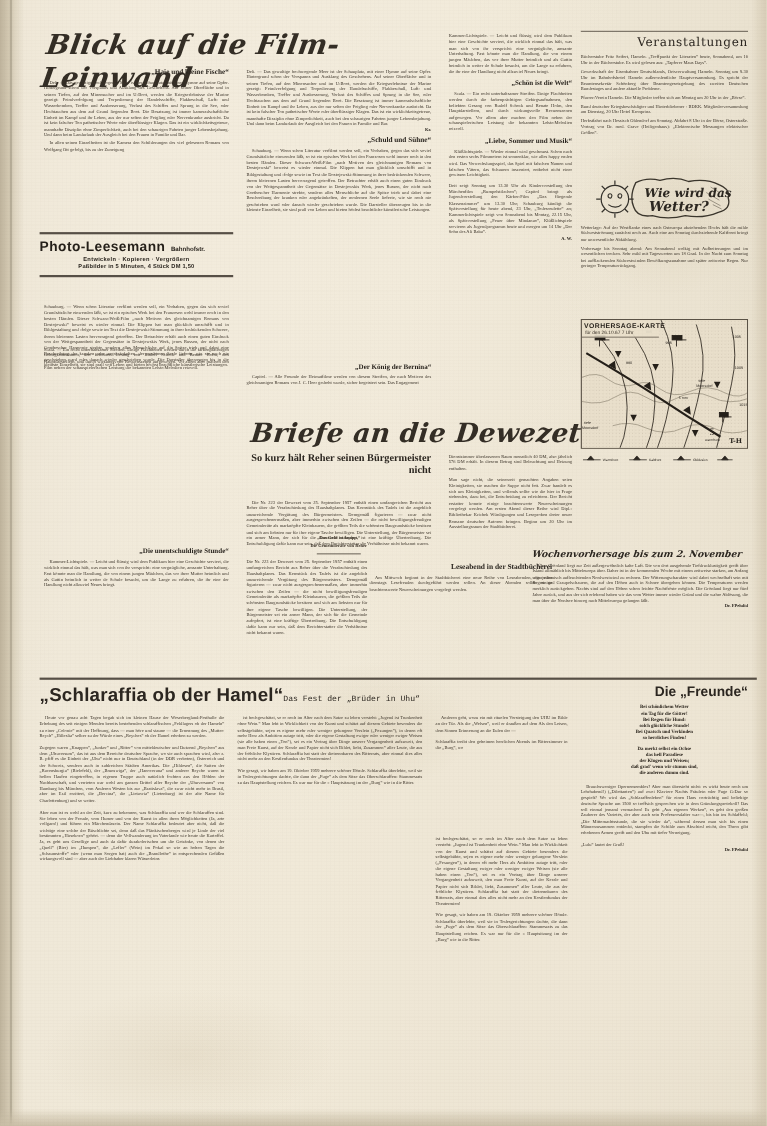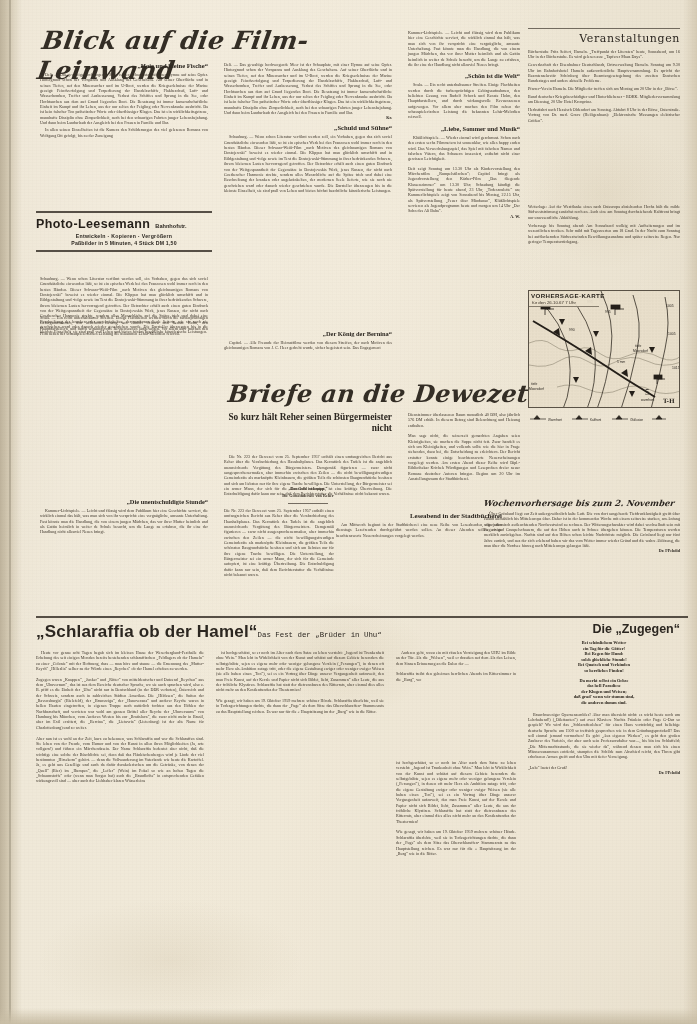--- a/index.html
+++ b/index.html
@@ -143,20 +143,43 @@
   <div class="col" style="left:528px;top:28px;width:152px;">
     <div class="rule" style="margin-bottom:3px;"></div>
     <div class="hd" style="font-family:'DejaVu Serif',serif;font-size:11px;font-weight:normal;letter-spacing:.6px;margin-bottom:4px;">Veranstaltungen</div>
     <div class="body-col" style="margin-bottom:2.5px;">Bücherstube Fritz Seifert, Hameln. „Treffpunkt der Literaten“ heute, Sonnabend, um 16 Uhr in der Bücherstube. Es wird gelesen aus: „Tapferer Maus Days“.</div>
     <div class="body-col" style="margin-bottom:2.5px;">Gewerkschaft der Eisenbahner Deutschlands, Ortsverwaltung Hameln. Sonntag um 9.30 Uhr im Bahnhofshotel Hameln außerordentliche Hauptversammlung. Es spricht der Beamtensekretär Schönberg über Beamtengesetzgebung des zweiten Deutschen Bundestages und andere aktuelle Probleme.</div>
     <div class="body-col" style="margin-bottom:2.5px;">Pfarrer-Verein Hameln. Die Mitglieder treffen sich am Montag um 20 Uhr in der „Börse“.</div>
     <div class="body-col" style="margin-bottom:2.5px;">Bund deutscher Kriegsbeschädigter und Hinterbliebener - BDKK. Mitgliederversammlung am Dienstag, 20 Uhr Hotel Kronprinz.</div>
     <div class="body-col" style="margin-bottom:2.5px;">Herbstfahrt nach Hessisch Oldendorf am Sonntag. Abfahrt 8 Uhr in der Börse, Osterstraße. Vortrag von Dr. med. Grave (Heiligenhaus): „Elektronische Messungen elektrischer Größen“.</div>
   </div>
 
+  <div class="col" style="left:538px;top:160px;width:142px;height:42px;">
+    <svg viewBox="0 0 142 42" width="142" height="42">
+
+      <g stroke="#33302a" stroke-width="1.1" fill="none">
+        <circle cx="21" cy="21" r="12.5"></circle>
+        <path d="M21 4v4M21 34v4M4 21h4M34 21h4M9 9l3 3M30 30l3 3M33 9l-3 3M12 30l-3 3"></path>
+      </g>
+
+      <g stroke="#33302a" stroke-width="1" fill="none">
+        <path d="M15 17c2-2 4 0 3 2s-4 1-3-2"></path>
+        <path d="M24 17c2-2 4 0 3 2s-4 1-3-2"></path>
+        <path d="M15 26c4 3 9 3 12 0"></path>
+      </g>
+
+      <path d="M40 6 q10 -5 22 -2 q14 -4 26 1 q16 -3 28 3 q10 4 8 12 q3 10 -9 13 q-14 6 -30 3 q-16 4 -30 0 q-14 2 -17 -8 q-4 -10 2 -22 z" fill="none" stroke="#3a352c" stroke-width="1.2"></path>
+
+      <g stroke="#4a4339" stroke-width=".6" opacity=".75">
+        <path d="M108 10l8 5M104 15l12 7M106 21l11 6M110 26l8 4"></path>
+      </g>
+      <text x="48" y="19" style="font-family:'DejaVu Serif',serif;font-style:italic;font-weight:bold;font-size:11px;fill:#2b2620;">Wie wird das</text>
+      <text x="52" y="32" style="font-family:'DejaVu Serif',serif;font-style:italic;font-weight:bold;font-size:12.5px;fill:#2b2620;">Wetter?</text>
+    </svg>
+  </div>
 
   <div class="col" style="left:528px;top:204px;width:152px;">
     <div class="body-col">Wetterlage: Auf der Westflanke eines nach Osteuropa abziehenden Hochs hält die milde Südwestströmung zunächst noch an. Auch eine am Sonntag durchziehende Kaltfront bringt nur unwesentliche Abkühlung.</div>
     <div class="body-col" style="margin-top:3px;">Vorhersage bis Sonntag abend: Am Sonnabend wolkig mit Aufheiterungen und im wesentlichen trocken. Sehr mild mit Tageswerten um 18 Grad. In der Nacht zum Sonntag bei aufflackernden Südwestwinden Bewölkungszunahme und später zeitweise Regen. Nur geringer Temperaturrückgang.</div>
   </div>
 
   <div class="col" style="left:528px;top:290px;width:152px;height:118px;border:1px solid #5a5246;overflow:hidden;background:#e7ddc8;">
     <svg viewBox="0 0 152 118" width="152" height="118">
       <defs>
         <pattern id="mapdots" width="3" height="3" patternUnits="userSpaceOnUse">
@@ -317,21 +340,21 @@
 Schlaraffia treibt den geheimen herrlichen Abends im Ritterzimmer in die „Burg“, wo</div>
   </div>
 
   <div class="col" style="left:396px;top:760px;width:120px;">
     <div class="body-col" style="white-space:pre-line;">ist hochgeschätzt, so er noch im Alter nach dem Satze zu leben versteht: „Jugend ist Trunkenheit ohne Wein.“ Man lebt in Wirklichkeit von der Kunst und schätzt auf diesem Gebiete besonders die selbstgebübte, sejen es eigene mehr oder weniger gelungene Verslein („Fexungen“), in denen oft mehr Herz als Ambition zutage tritt, oder die eigene Gestaltung ewiger oder weniger ewiger Weisen (sie alle haben einen „Ton“), sei es ein Vortrag über Dinge unserer Vergangenheit aufzuweit, den man Freie Kunst, auf der Kerzle und Papier nicht sich Bildet, liebt, Zusammen“ aller Leute, die aus der fröhliche Klystiren. Schlaraffia hat statt der dietrennbaren des Ritterrats, aber einmal dies alles nicht mehr an den Kostlenfundus der Theatermien!
 
 Wie gesagt, wir haben am 19. Oktober 1959 mehrere schöner Hönde. Schlaraffia überlebte, weil sie in Todesgerichtungen dachte, die dann der „Fuge“ als dem Sitze das Oberschlaraffen- Stammesrats zu das Hauptstellung reichen. Es war nur für die « Hauptsitzung im der „Burg“ wie in die Ritter.</div>
   </div>
 
   <div class="col" style="left:528px;top:622px;width:152px;">
-    <div class="hd" style="font-family:'Liberation Sans',sans-serif;font-size:12.5px;margin-bottom:4px;">Die „Zugegen“</div>
+    <div class="hd" style="font-family:'Liberation Sans',sans-serif;font-size:12.5px;margin-bottom:4px;">Die „Freunde“</div>
     <div style="font-family:'Liberation Serif',serif;font-size:4.4px;line-height:5.6px;font-weight:bold;text-align:center;color:#2a241c;">
       <div>Bei schönlichem Wetter</div>
       <div>ein Tag für die Götter!</div>
       <div>Bei Regen für Hund:</div>
       <div>solch glückliche Stunde!</div>
       <div>Bei Quatsch und Verkinden</div>
       <div>so herrliches Finden!</div>
       <div style="height:4px;"></div>
       <div>Da merkt selbst ein Ochse</div>
       <div>das hell Paradiese</div>

